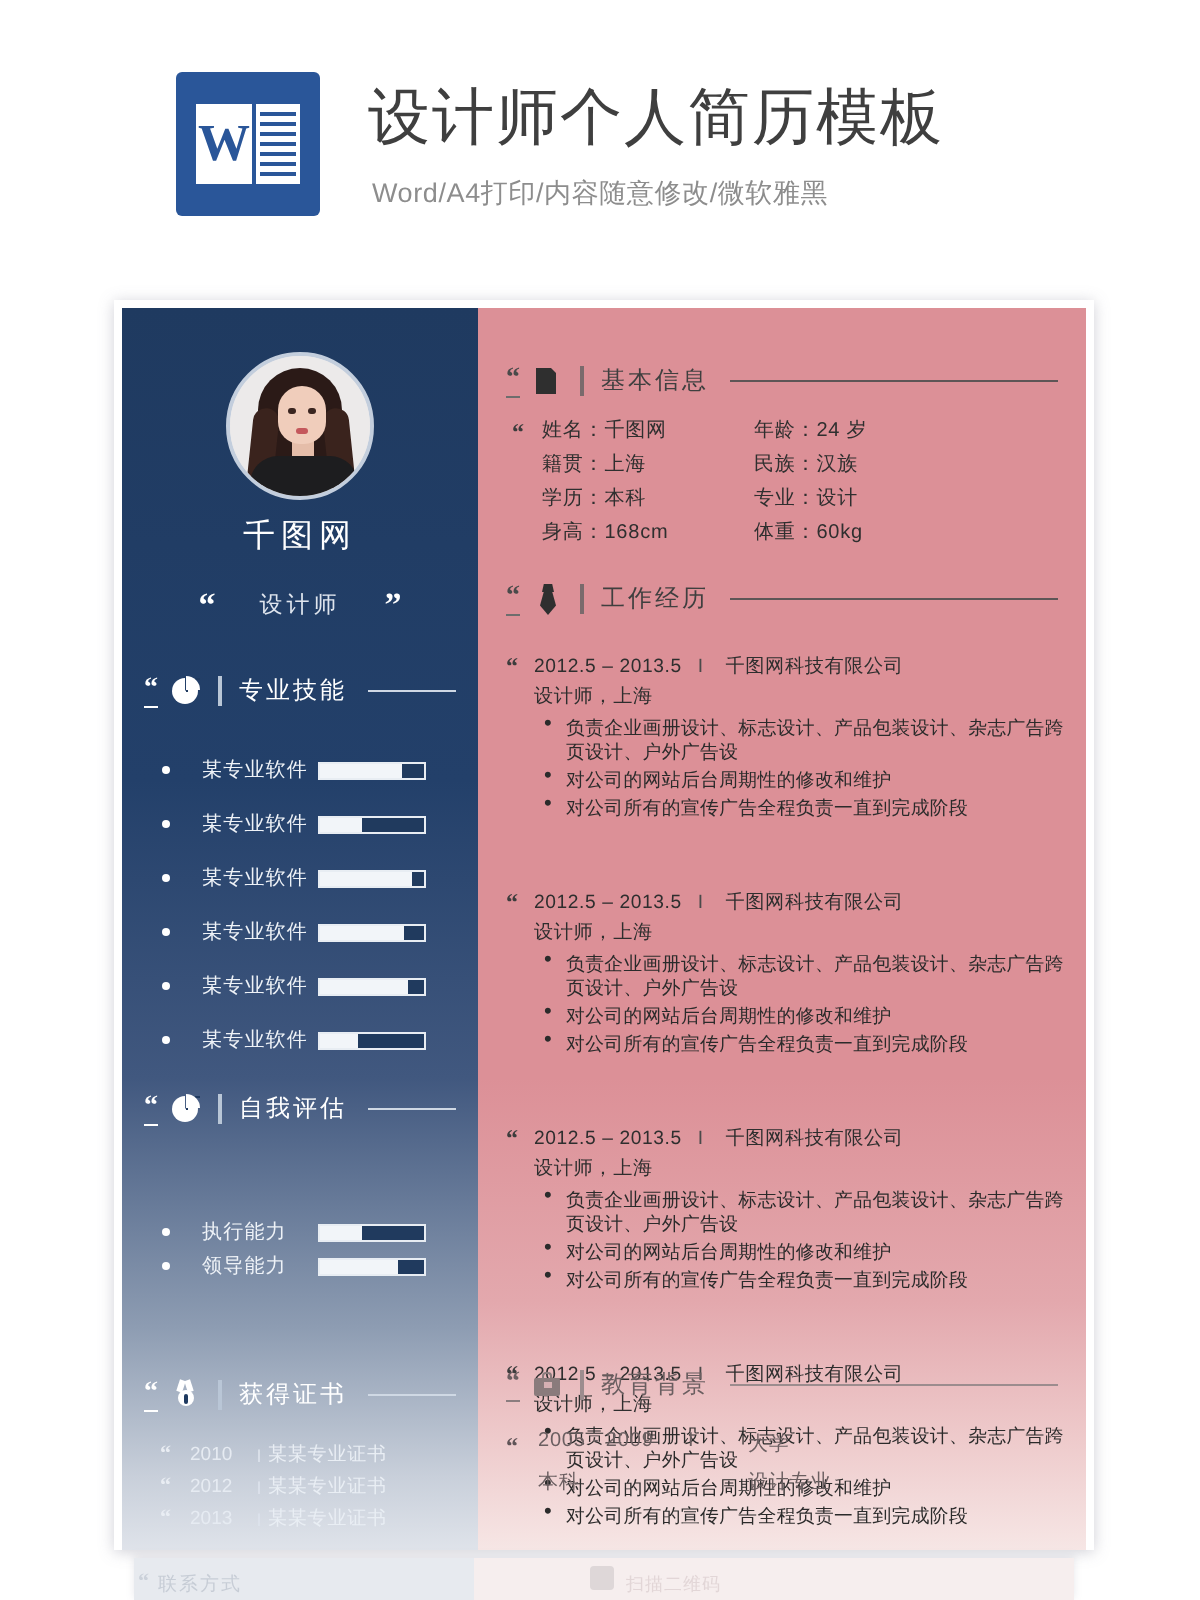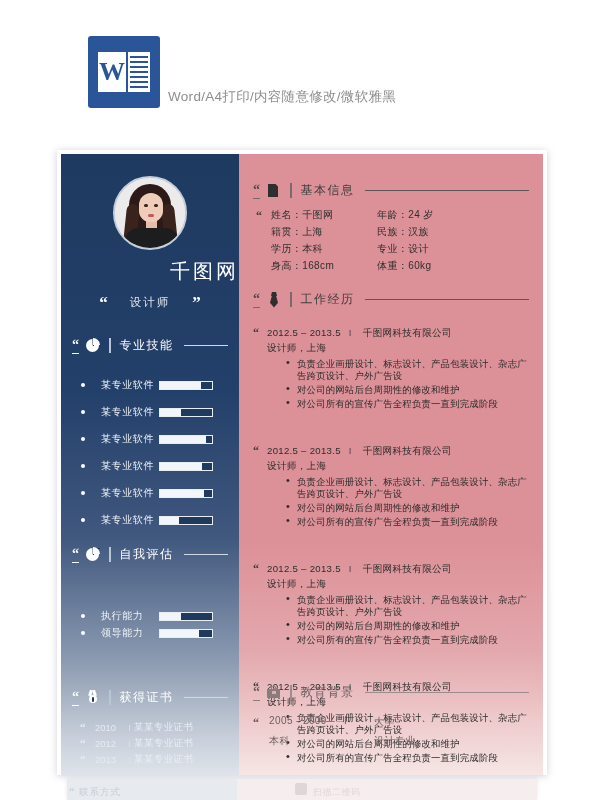--- a/index.html
+++ b/index.html
@@ -25,21 +25,21 @@
     font-family:"Liberation Serif", serif;
   }
   .word-logo .wl-lines { width:22px; height:40px; background:#ffffff; padding:4px 2px;
      display:flex; flex-direction:column; justify-content:space-between; }
   .word-logo .wl-lines i { display:block; height:2px; background:#2a5699; }
   .header-title {
     position:absolute; left:96px; top:2px; font-size:31px; color:#3f3f3f;
     letter-spacing:1px; font-weight:normal; white-space:nowrap;
   }
   .header-sub {
-    position:absolute; left:80px; top:52px; font-size:13.5px; color:#8d8d8d;
+    position:absolute; left:98px; top:52px; font-size:13.5px; color:#8d8d8d;
     letter-spacing:0.3px; white-space:nowrap;text-align:center;
   }
 
   
   .sheet {
     position:absolute; left:57px; top:150px; width:490px; height:625px;
     background:#fff; box-shadow:0 1px 7px rgba(120,120,140,.35);
     overflow:hidden; display:flex;
   }
   .sheet-inner { position:absolute; left:4px; top:4px; right:4px; bottom:0; display:flex; }
@@ -66,22 +66,22 @@
   .af-face { position:absolute; left:24px; top:15px; width:24px; height:29px;
      background:#f0cdbb; border-radius:12px 12px 11px 11px; }
   .af-eye-l { position:absolute; left:29px; top:26px; width:4px; height:2.5px; background:#3a2520; border-radius:2px; }
   .af-eye-r { position:absolute; left:39px; top:26px; width:4px; height:2.5px; background:#3a2520; border-radius:2px; }
   .af-lip { position:absolute; left:33px; top:36px; width:6px; height:3px; background:#c4585c; border-radius:3px; }
   .af-body { position:absolute; left:10px; top:50px; width:54px; height:26px;
      background:#1d1d1f; border-radius:14px 14px 0 0; }
   .af-neck { position:absolute; left:31px; top:42px; width:11px; height:11px; background:#e5bda9; }
 
   .name-title {
-    position:absolute; top:104px; left:0; width:100%; text-align:right;
-    font-size:20px; letter-spacing:3px; color:#fff;
+    position:absolute; top:104px; left:0; width:100%; text-align:center;
+    font-size:16px; letter-spacing:3px; color:#fff;
   }
   .role-row {
     position:absolute; top:140px; left:0; width:100%;
     display:flex; align-items:center; justify-content:center; gap:22px;
   }
   .role-text { font-size:11.5px; color:#dfe5ee; letter-spacing:2px; }
   .q-mark { font-family:"Liberation Serif", serif; font-size:17px; font-weight:bold; color:#fff; line-height:1; }
 
   
   .sec-hd { position:absolute; left:11px; width:156px; display:flex; align-items:center; gap:6px; }
@@ -167,21 +167,21 @@
   }
   .info-cell { position:absolute; font-size:10px; color:#2f2f2f; letter-spacing:.4px; white-space:nowrap; }
 
   .job { position:absolute; left:28px; width:268px; }
   .job-q { position:absolute; left:-14px; top:0px; font-family:"Liberation Serif", serif;
      font-size:12px; font-weight:bold; color:#3c3c3c; line-height:1; }
   .job-line1 { font-size:9.6px; color:#2e2e2e; letter-spacing:.3px; white-space:nowrap; }
   .job-line1 .sep { margin:0 5px; color:#4a4a4a; }
   .job-line1 .co { margin-left:3px; }
   .job-line2 { font-size:9.6px; color:#2e2e2e; letter-spacing:.3px; margin-top:2px; }
-  .job-ul { margin:3px 0 0 30px; padding:0; list-style:none; }
+  .job-ul { margin:3px 0 0 16px; padding:0; list-style:none; }
   .job-ul li { position:relative; font-size:9.4px; color:#2b2b2b; line-height:11.5px;
      margin-bottom:2.5px; letter-spacing:.2px; }
   .job-ul li::before { content:"•"; position:absolute; left:-11px; top:-1px; font-size:11px; color:#2b2b2b; }
 
   .edu-q { position:absolute; left:14px; font-family:"Liberation Serif", serif;
      font-size:12px; font-weight:bold; color:#5f5457; line-height:1; }
   .edu-cell { position:absolute; font-size:10px; color:#6b5f61; letter-spacing:.4px; white-space:nowrap; }
 
   
   .peek {
@@ -210,20 +210,21 @@
           <i></i>
             <i></i>
             <i></i>
             <i></i>
             <i></i>
             <i></i>
             <i></i>
         </div>
       </div>
     </div>
+    <div class="header-title">设计师个人简历模板</div>
     <div class="header-sub">Word/A4打印/内容随意修改/微软雅黑</div>
   </div>
 
   <div class="sheet">
   <div class="sheet-inner">
 
     <div class="col-left">
 
       <div class="avatar-wrap">
         <div class="avatar-face">

